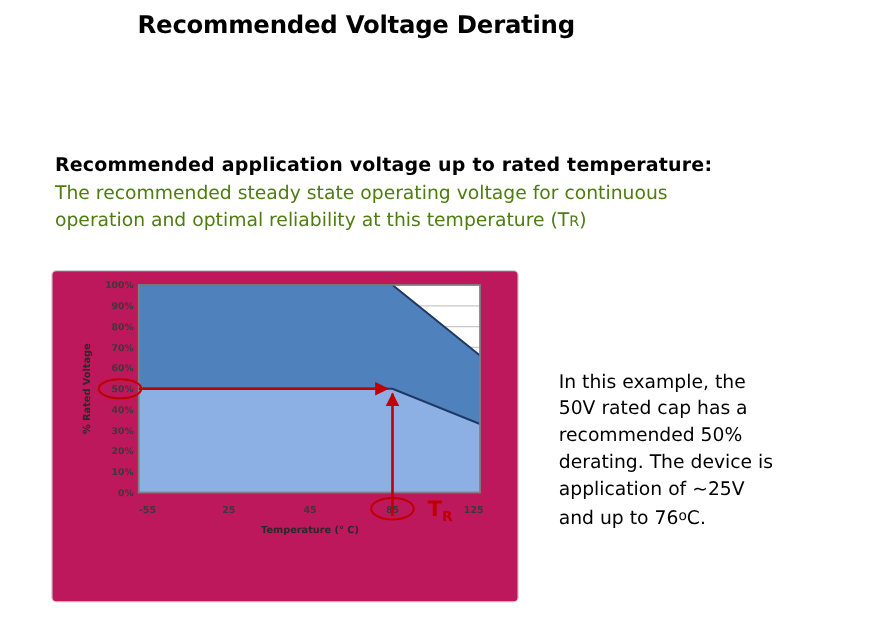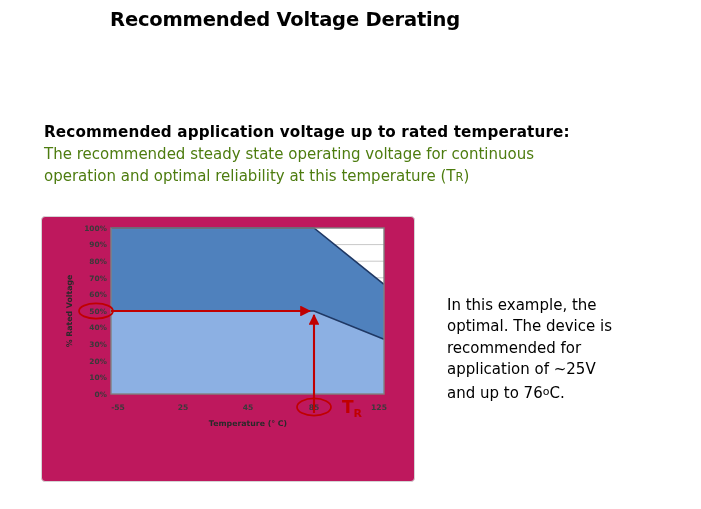--- a/index.html
+++ b/index.html
@@ -168,17 +168,18 @@
     <ellipse cx="54" cy="94" rx="17" ry="7.6" fill="none" stroke="#C00000" stroke-width="1.7"></ellipse>
 
     <ellipse cx="272" cy="190" rx="17" ry="8.6" fill="none" stroke="#C00000" stroke-width="1.7"></ellipse>
 
     <text x="300" y="196" font-family="DejaVu Sans, sans-serif" font-size="17" font-weight="bold" fill="#C00000"><tspan>T</tspan><tspan dy="4" font-size="11">R</tspan></text>
   </svg>
 </div>
 
 <div id="example-block">
   <div class="example-line">In this example, the</div>
-  <div class="example-line">optimal. The device is</div>
-  <div class="example-line">recommended for</div>
+  <div class="example-line">50V rated cap has a</div>
+  <div class="example-line">recommended 50%</div>
+  <div class="example-line">derating. The device is</div>
   <div class="example-line">application of ~25V</div>
   <div class="example-line"><span>and up to 76</span><span class="deg-o">o</span><span>C.</span></div>
 </div>
 
 </body></html>

